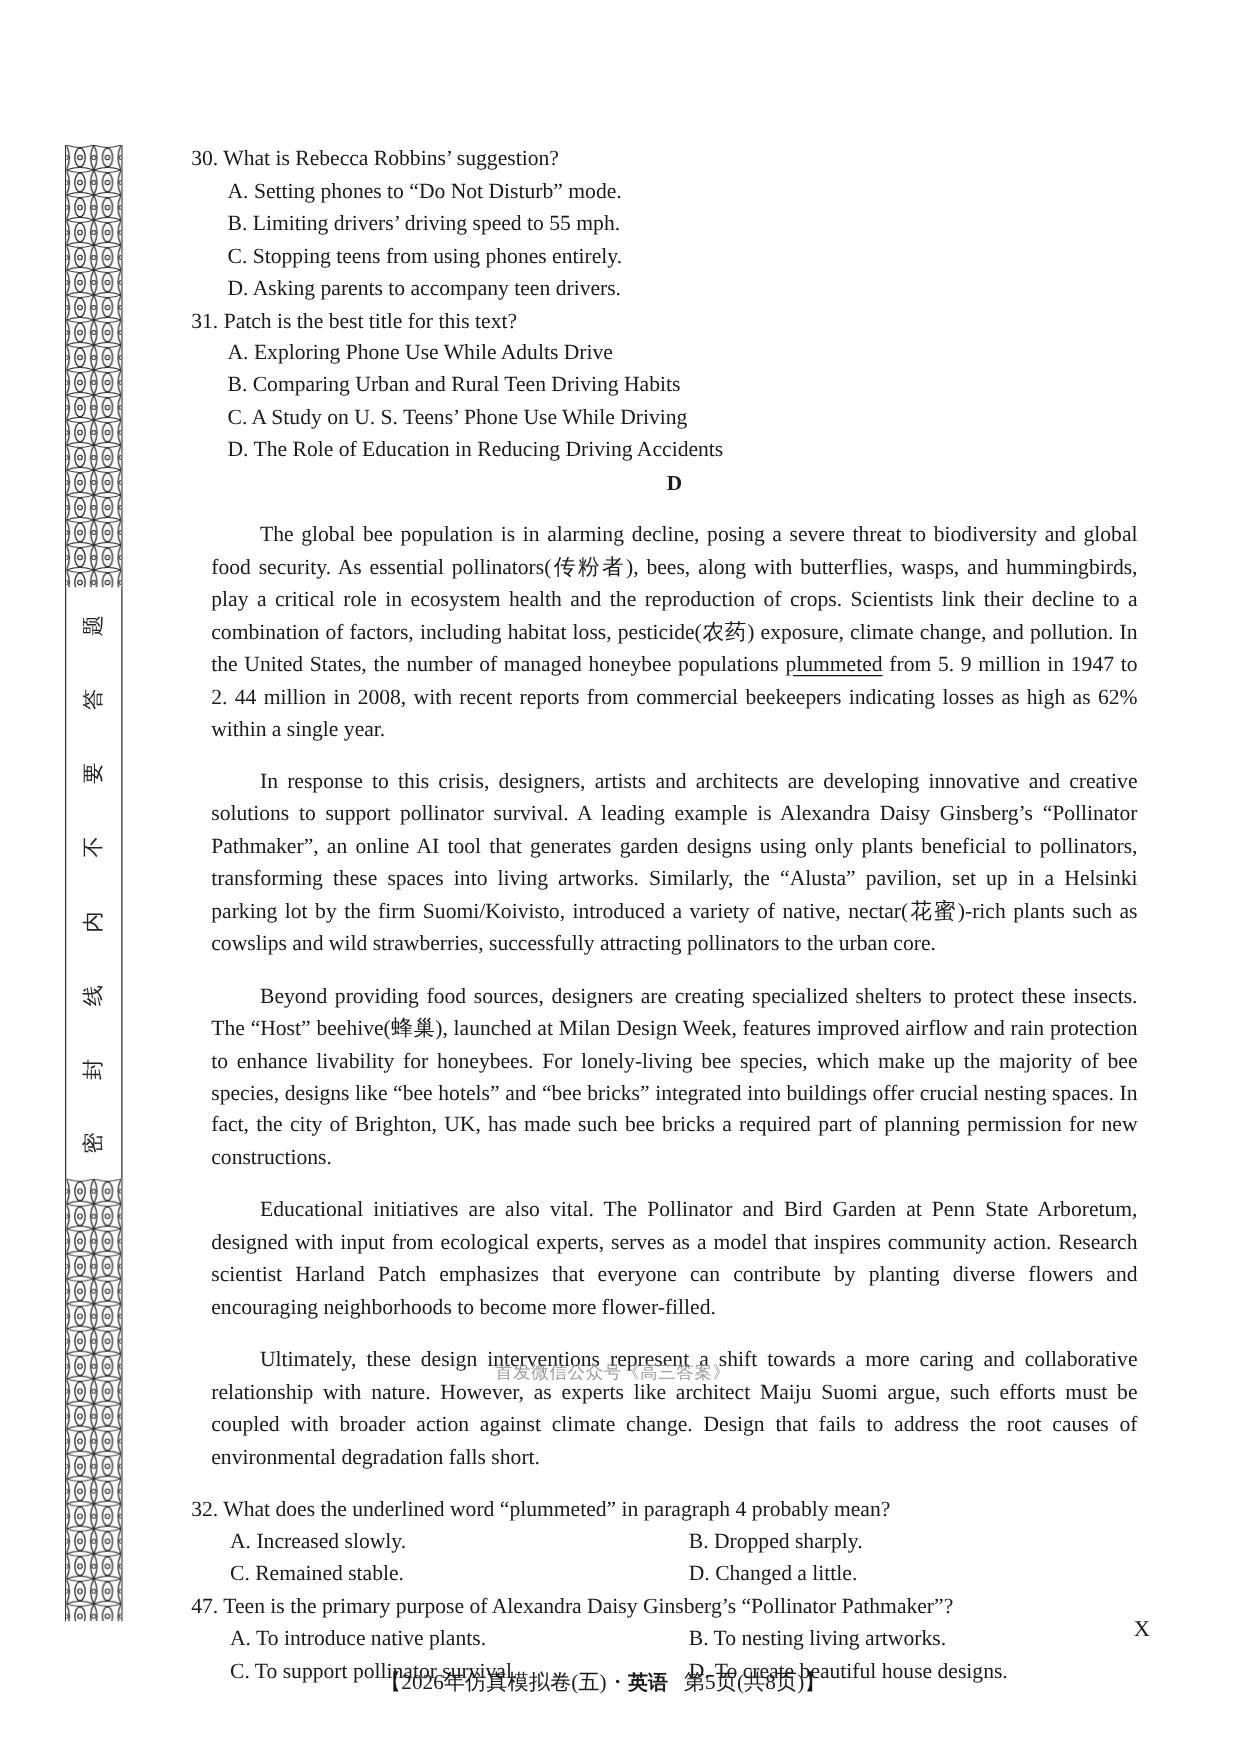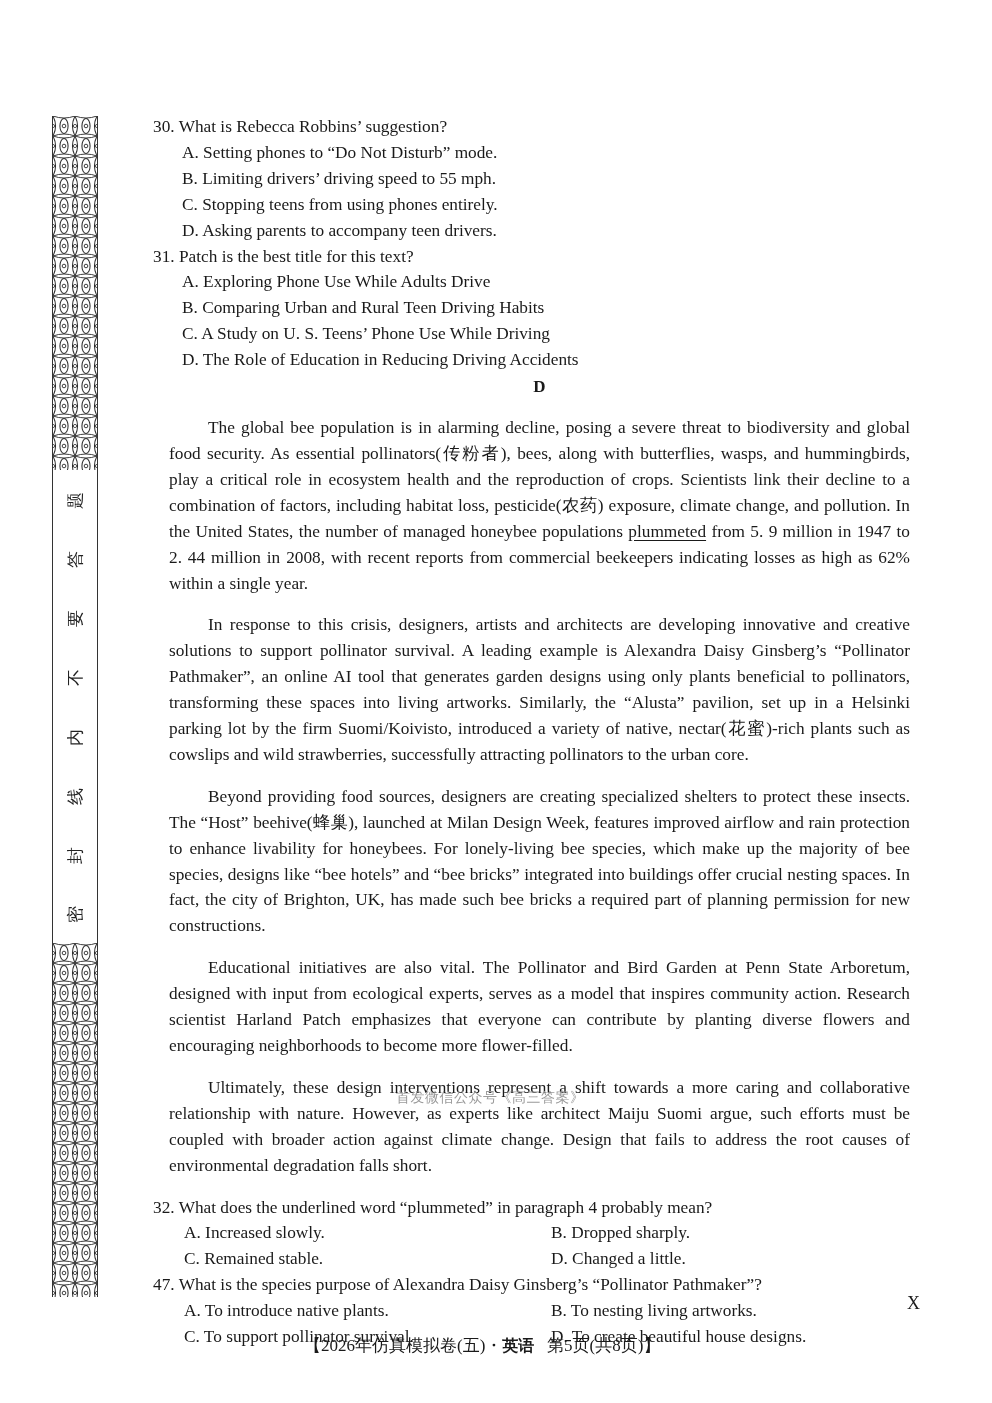--- a/index.html
+++ b/index.html
@@ -212,21 +212,21 @@
     </div>
     <div class="opt-row">
       <span class="col">C. Remained stable.</span>
       <span class="col">D. Changed a little.</span>
     </div>
   </div>
 
   <div>
     <div class="line q-title">
       <span>47.</span>
-      <span>What is the species purpose of Alexandra Daisy Ginsberg’s “Pollinator Pathmaker”?</span>
+      <span>Teen is the primary purpose of Alexandra Daisy Ginsberg’s “Pollinator Pathmaker”?</span>
     </div>
     <div class="opt-row">
       <span class="col">A. To introduce native plants.</span>
       <span class="col">B. To nesting living artworks.</span>
     </div>
     <div class="opt-row">
       <span class="col">C. To support pollinator survival.</span>
       <span class="col">D. To create beautiful house designs.</span>
     </div>
   </div>

